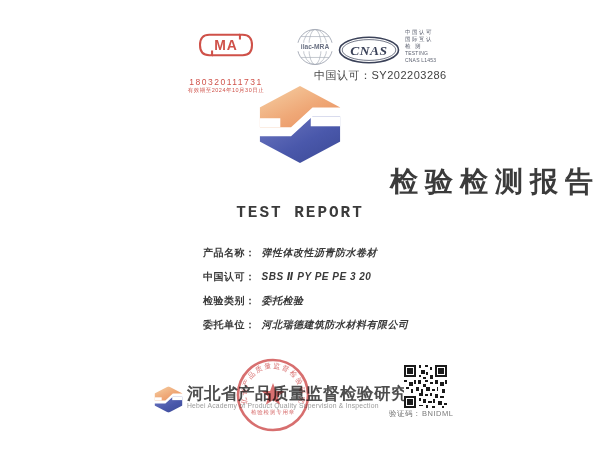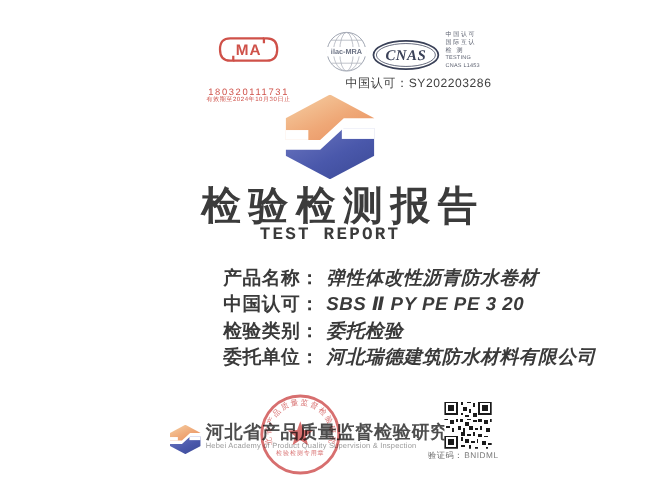--- a/index.html
+++ b/index.html
@@ -15,30 +15,30 @@
   .cnas-block{position:absolute;left:338px;top:36px;width:62px;height:28px;}
   .cnas-lines{position:absolute;left:405px;top:29px;width:48px;color:#5a5f6e;}
   .cnas-lines .zh{font-size:5.5px;line-height:7px;letter-spacing:1.5px;}
   .cnas-lines .en{font-size:5px;line-height:6.5px;letter-spacing:.2px;}
 
   .report-number{position:absolute;left:314px;top:68px;font-size:11px;color:#3f3f3f;
                  letter-spacing:.5px;}
 
   
   .hex-logo{position:absolute;left:255px;top:86px;width:90px;height:77px;}
-  .title-cn{position:absolute;left:0;top:163px;width:600px;text-align:center;
-            font-family:"Liberation Serif","DejaVu Serif",serif;font-size:36px;font-weight:600;
+  .title-cn{position:absolute;left:0;top:163px;width:600px;text-align:right;
+            font-family:"Liberation Serif","DejaVu Serif",serif;font-size:28px;font-weight:600;
             color:#3b3b3b;letter-spacing:7px;padding-left:24px;box-sizing:border-box;}
   .title-en{position:absolute;left:0;top:204px;width:600px;text-align:center;
             font-family:Liberation Mono, monospace;font-size:16px;font-weight:700;
             color:#3b3b3b;letter-spacing:2px;}
 
   
   .fields{position:absolute;left:203px;top:247px;}
-  .field-row{display:flex;gap:6px;font-size:17px;font-weight:700;color:#3a3a3a;
+  .field-row{display:flex;gap:6px;font-size:10px;font-weight:700;color:#3a3a3a;
              line-height:11px;margin-bottom:13px;letter-spacing:.5px;}
   .f-label{white-space:nowrap;}
   .f-value{white-space:nowrap;font-style:italic;}
 
   
   .footer-logo{position:absolute;left:153px;top:386px;width:31px;height:27px;}
   .org-block{position:absolute;left:187px;top:384px;width:230px;}
   .org-cn{font-size:16.5px;font-weight:700;color:#4d4d4d;letter-spacing:.5px;line-height:18px;white-space:nowrap;}
   .org-en{font-size:6.8px;color:#9a9a9a;letter-spacing:.2px;line-height:8px;white-space:nowrap;}
   .qr-block{position:absolute;left:404px;top:365px;width:43px;height:43px;}

